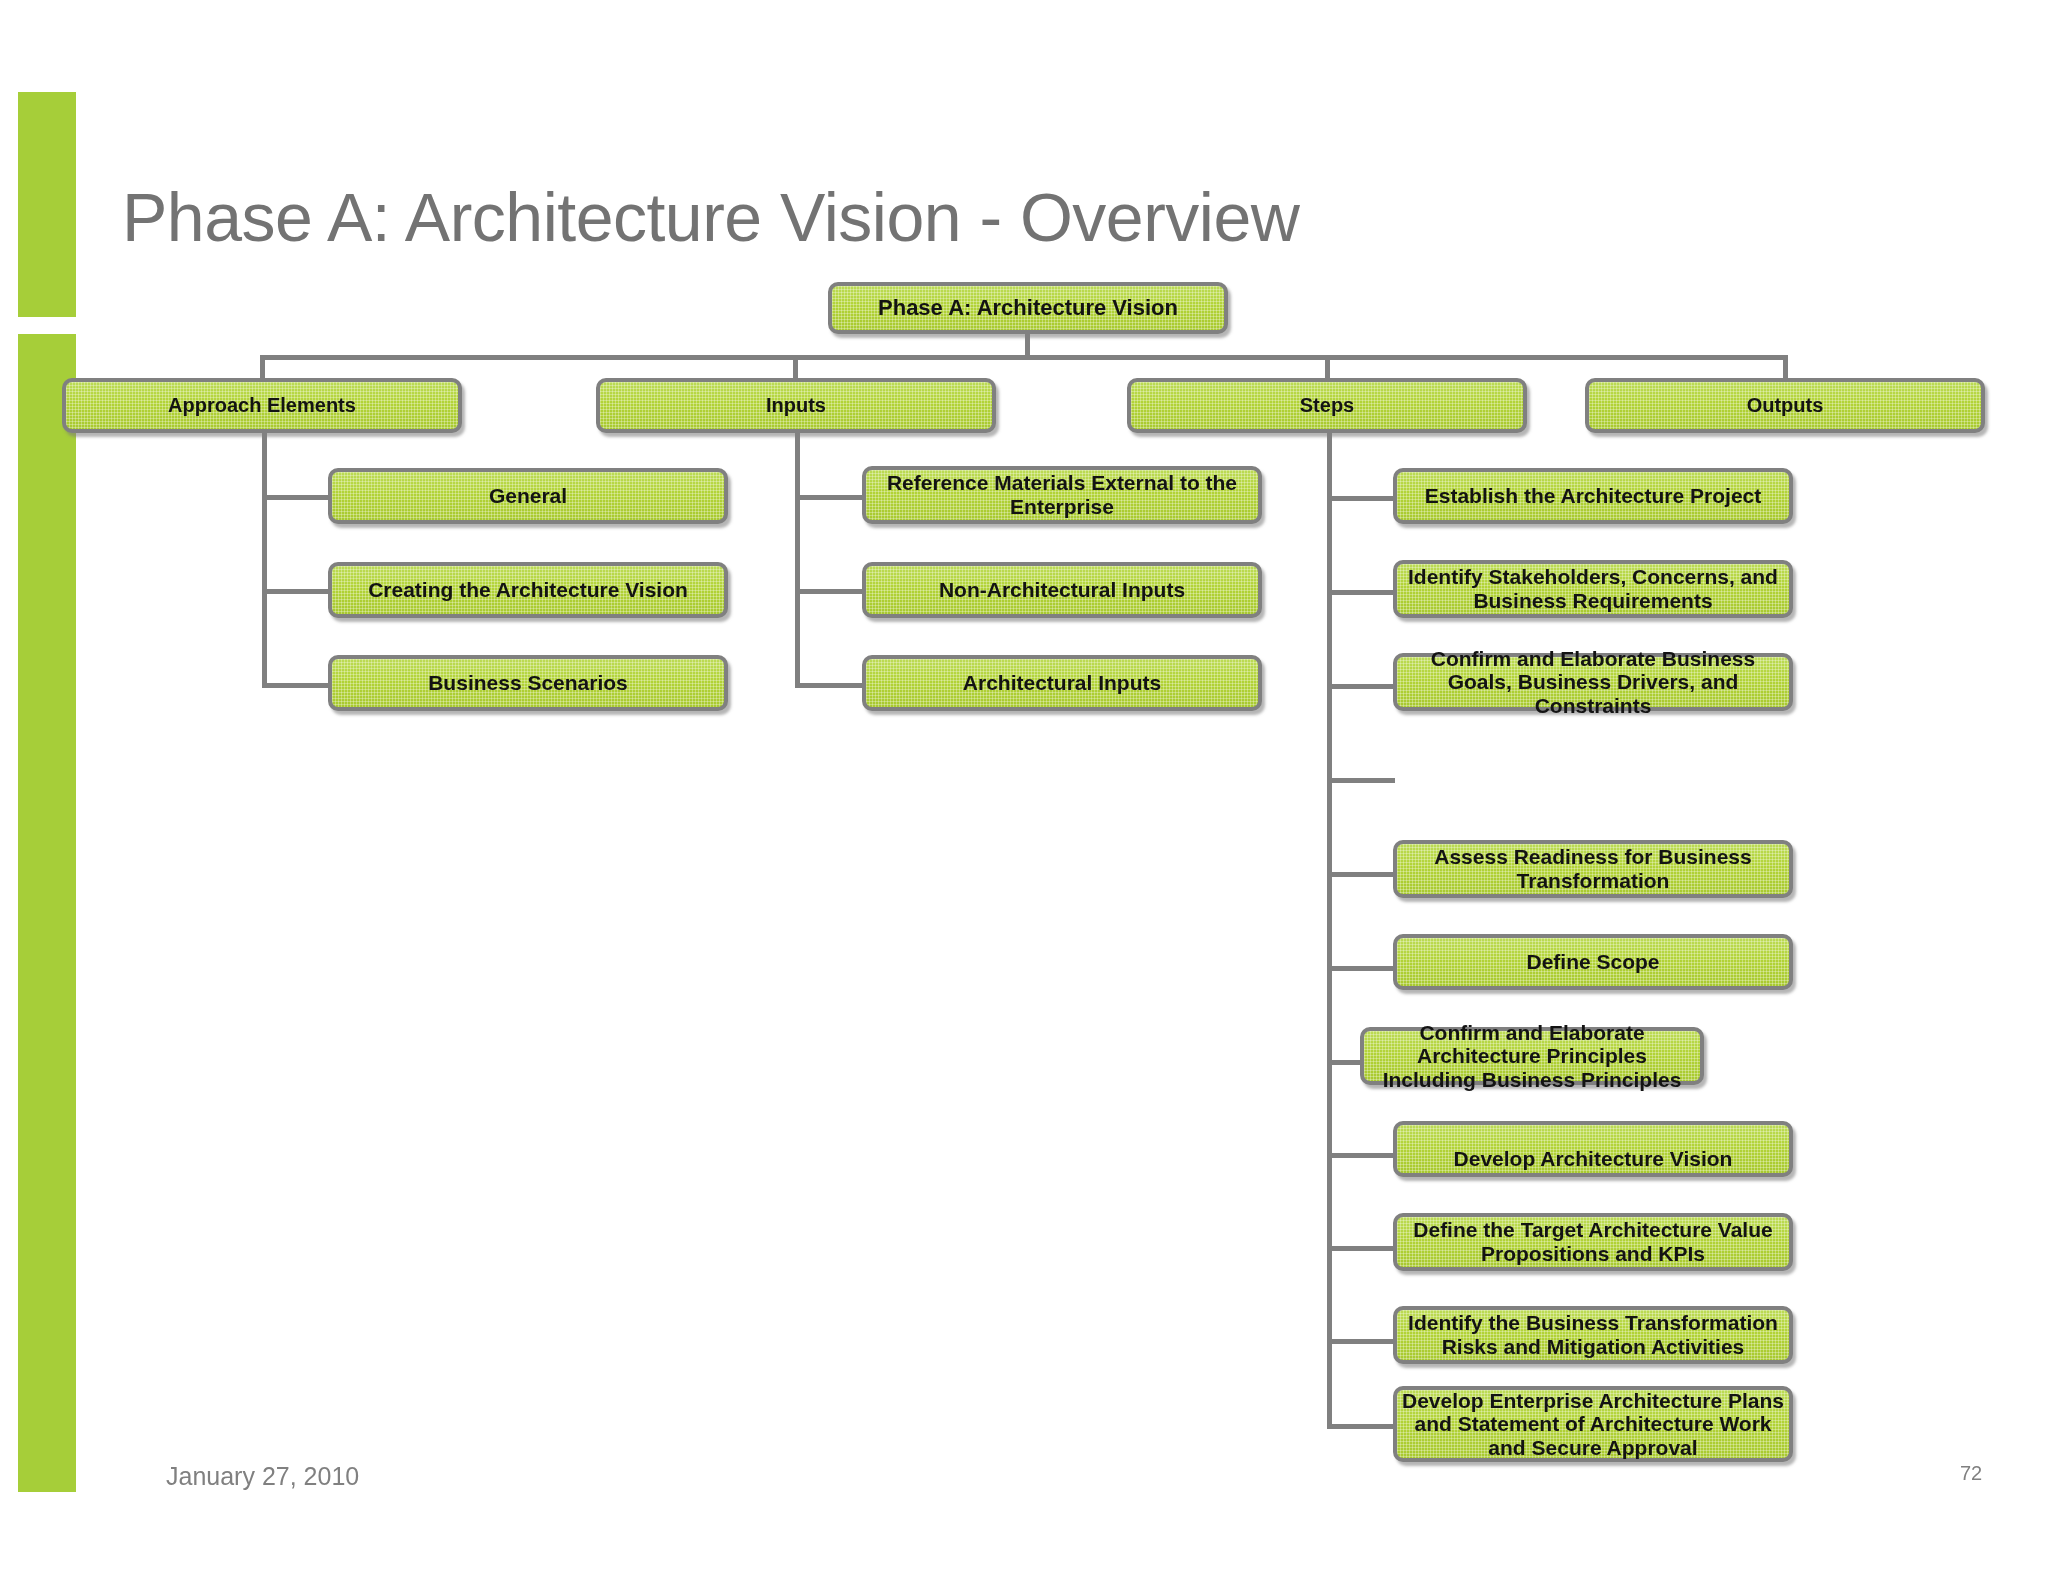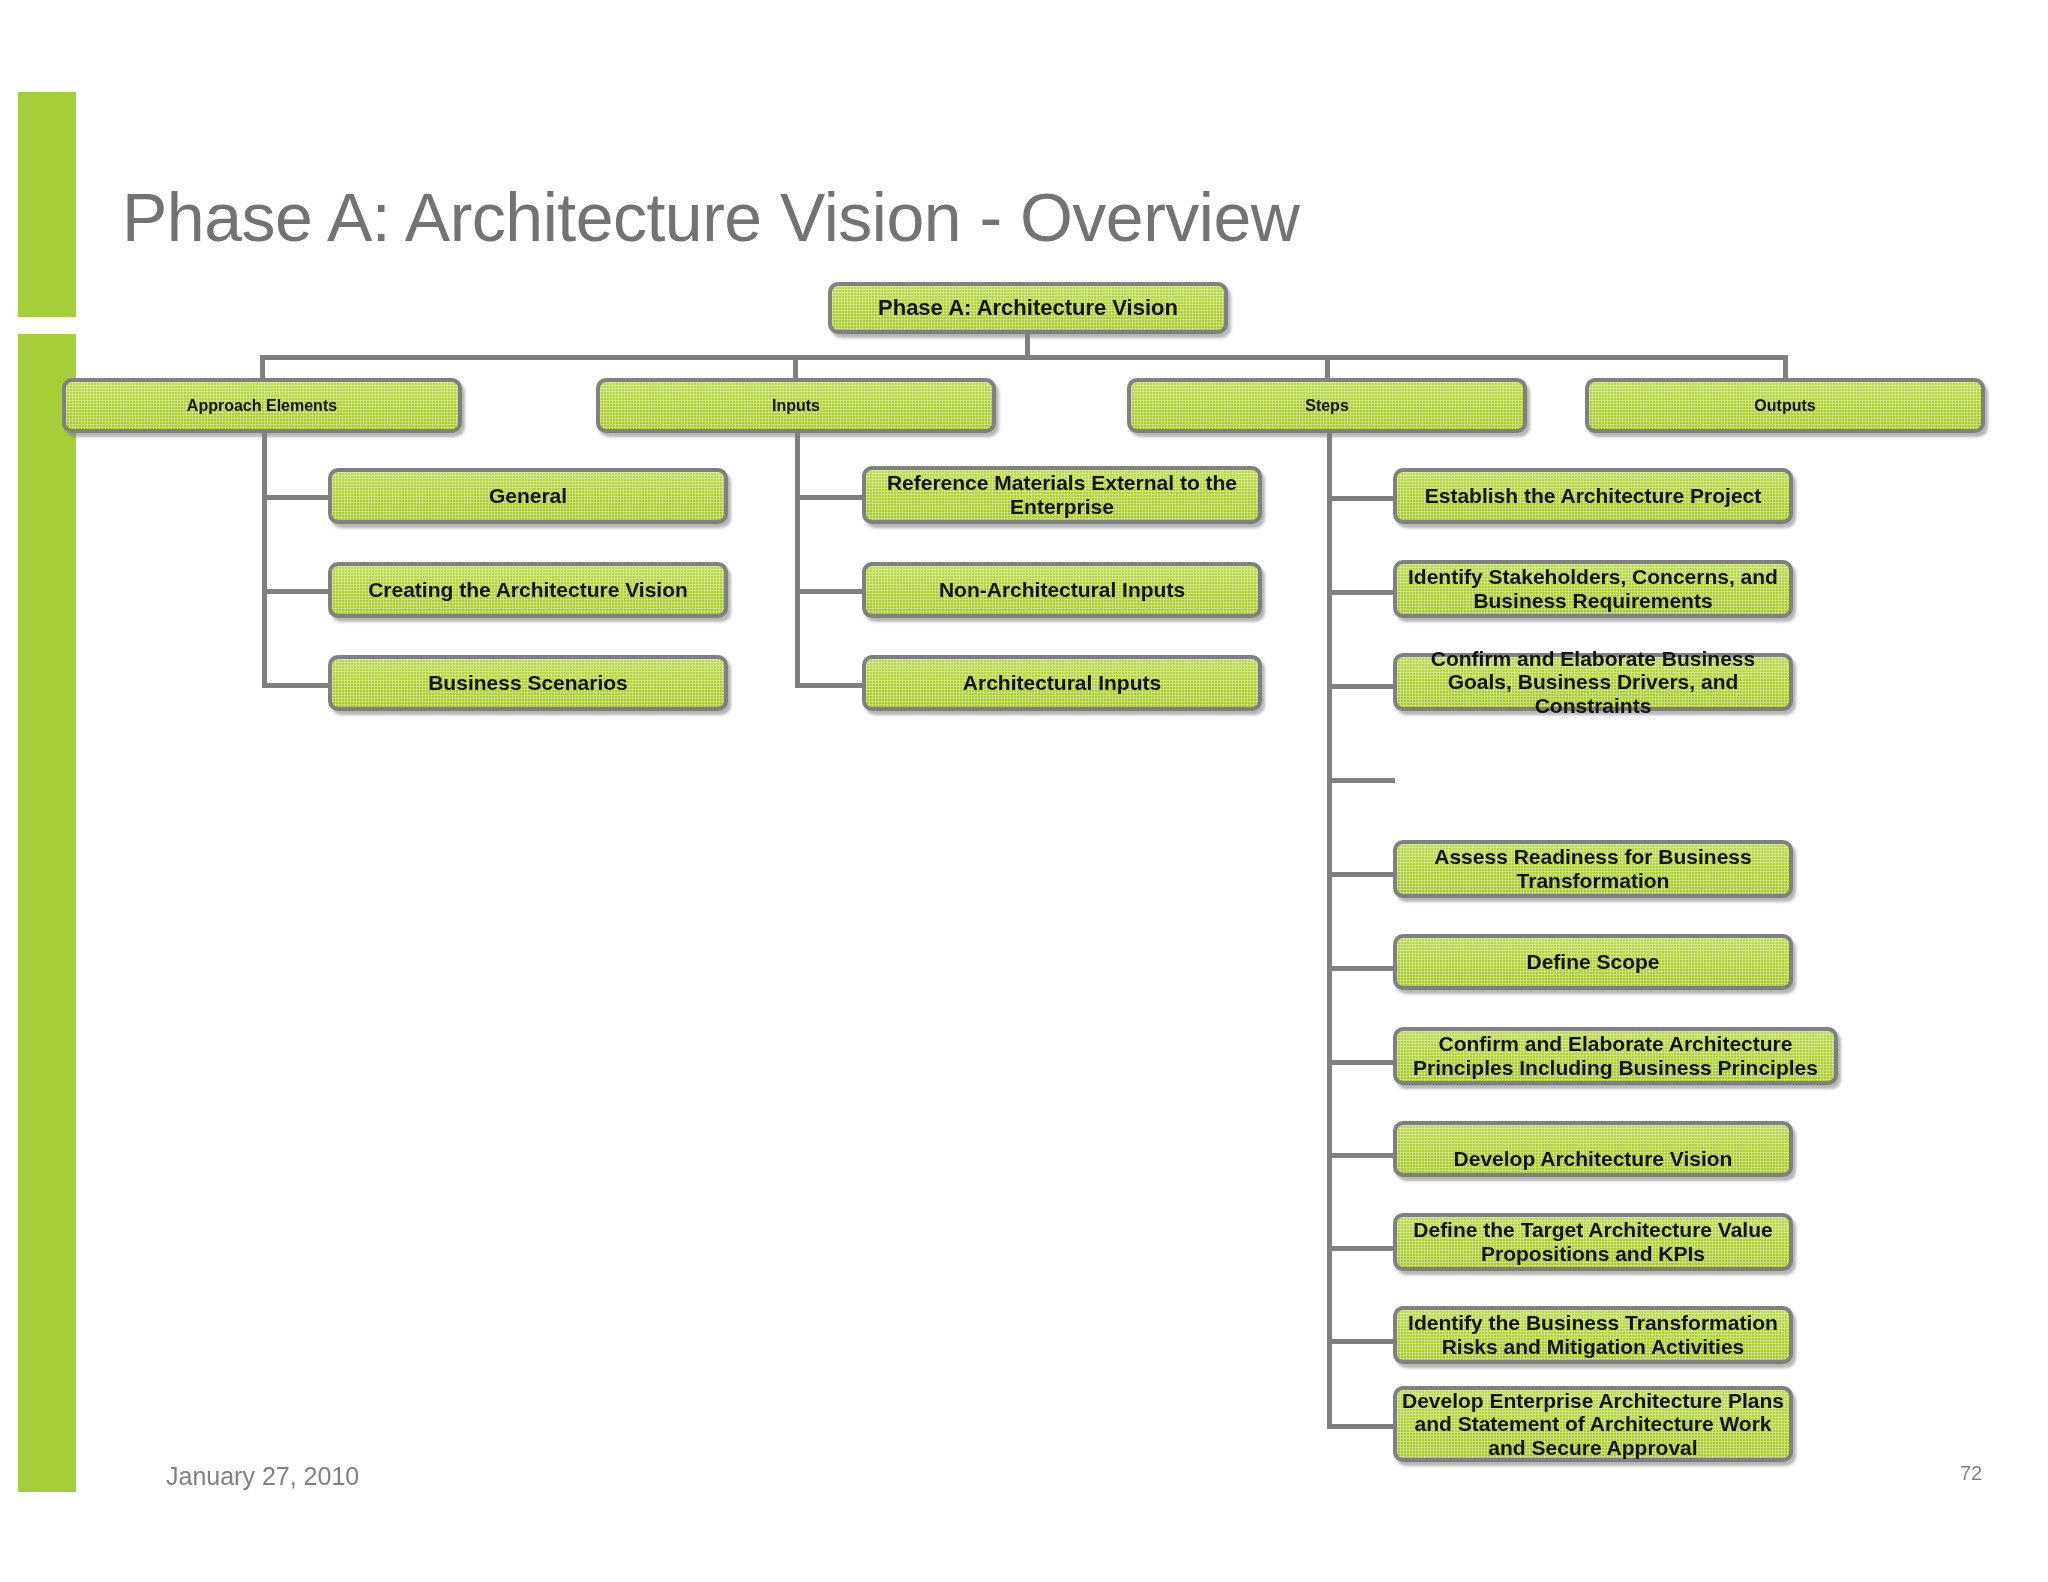--- a/index.html
+++ b/index.html
@@ -52,21 +52,21 @@
     display:flex;align-items:center;justify-content:center;
     text-align:center;
     color:#131313;
     font-weight:bold;
     line-height:1.12;
     padding:2px 4px;
   }
   .node span{display:block;width:100%;}
 
   .node.root{font-size:22px;}
-  .node.branch{font-size:16px;}
+  .node.branch{font-size:20px;}
   .node.leaf{font-size:21px;}
 
   
   .footer-date{
     position:absolute;left:166px;top:1462px;
     font-size:25px;color:#808080;
   }
   .footer-page{
     position:absolute;left:1960px;top:1462px;
     font-size:20px;color:#808080;
@@ -159,21 +159,21 @@
   </div>
   <div class="node leaf" style="left:1393px;top:653px;width:400px;height:58px;">
     <span>Confirm and Elaborate Business Goals, Business Drivers, and Constraints</span>
   </div>
   <div class="node leaf" style="left:1393px;top:840px;width:400px;height:58px;">
     <span>Assess Readiness for Business Transformation</span>
   </div>
   <div class="node leaf" style="left:1393px;top:934px;width:400px;height:56px;">
     <span>Define Scope</span>
   </div>
-  <div class="node leaf" style="left:1393px;top:1027px;width:445px;height:58px;">
+  <div class="node leaf" style="left:1360px;top:1027px;width:344px;height:58px;">
     <span>Confirm and Elaborate Architecture Principles Including Business Principles</span>
   </div>
   <div class="node leaf" style="left:1393px;top:1121px;width:400px;height:56px;align-items:flex-end;">
     <span>Develop Architecture Vision</span>
   </div>
   <div class="node leaf" style="left:1393px;top:1213px;width:400px;height:58px;">
     <span>Define the Target Architecture Value Propositions and KPIs</span>
   </div>
   <div class="node leaf" style="left:1393px;top:1306px;width:400px;height:58px;">
     <span>Identify the Business Transformation Risks and Mitigation Activities</span>

